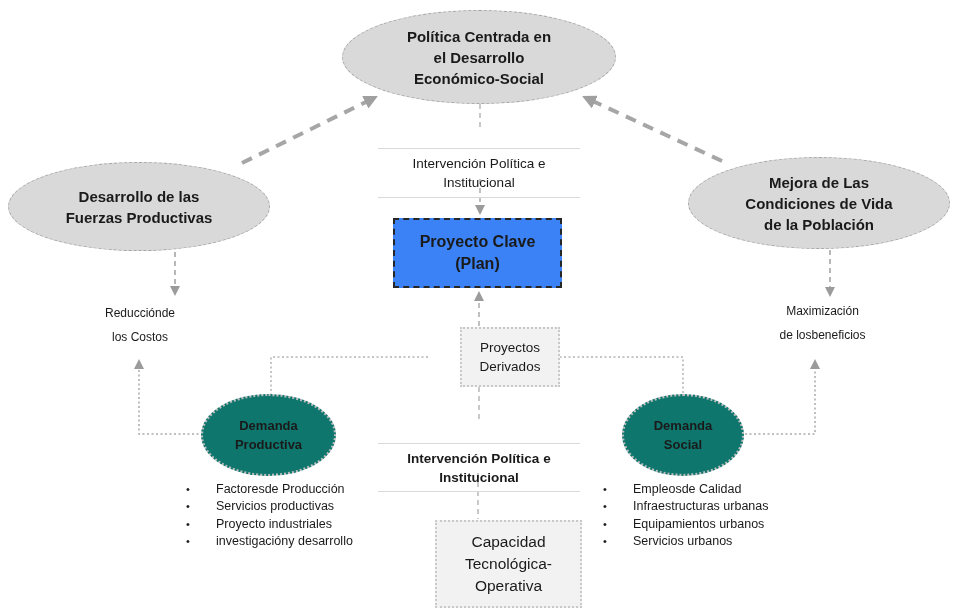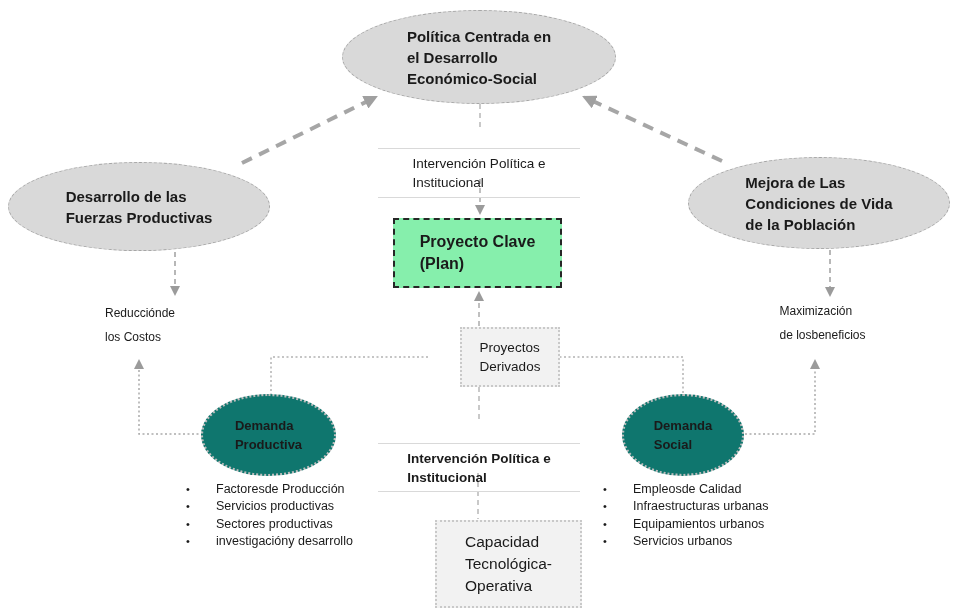--- a/index.html
+++ b/index.html
@@ -2,26 +2,26 @@
 <html><head>
 <meta charset="utf-8">
 <style>
   html,body{margin:0;padding:0;background:#fff;}
   .canvas{
     position:relative;width:953px;height:615px;background:#ffffff;overflow:hidden;
     font-family:"Liberation Sans",sans-serif;color:#1a1a1a;
   }
   svg.connectors{position:absolute;left:0;top:0;z-index:1;}
   .node{position:absolute;z-index:2;display:flex;align-items:center;justify-content:center;
-        text-align:left;white-space:pre-line;box-sizing:border-box;}
+        text-align:center;white-space:pre-line;box-sizing:border-box;}
   .ellipse{background:#d9d9d9;border:1px dashed #a6a6a6;border-radius:50%;
            font-weight:bold;font-size:15px;line-height:21px;}
   .ellipse-sm{background:#0f766e;border:2px dotted #bdbdbd;border-radius:50%;
            font-weight:bold;font-size:13px;line-height:19px;}
-  .key-box{background:#86efac;border:2px dashed #262626;font-weight:bold;
+  .key-box{background:#3b82f6;border:2px dashed #262626;font-weight:bold;
            font-size:16px;line-height:22px;}
   .light-box{background:#f2f2f2;border:2px dotted #c9c9c9;margin-left:32px;}
   .rule-block{border-top:1px solid #d9d9d9;border-bottom:1px solid #d9d9d9;
            font-size:13.5px;line-height:19px;display:flex;align-items:center;justify-content:center;margin-top:20px;}
   .plain-label{font-size:12px;line-height:24px;}
   .bullets{position:absolute;z-index:2;list-style:none;margin:0;padding:0;}
   .bullets li{display:flex;align-items:baseline;height:17.3px;font-size:12.5px;}
   .bullets .dot{width:30px;flex:0 0 30px;font-size:11px;color:#1a1a1a;}
 </style>
 </head>
@@ -101,21 +101,21 @@
     <li>
       <span class="dot">•</span>
       <span>Factoresde Producción</span>
     </li>
     <li>
       <span class="dot">•</span>
       <span>Servicios productivas</span>
     </li>
     <li>
       <span class="dot">•</span>
-      <span>Sectores productivas</span>
+      <span>Proyecto industriales</span>
     </li>
     <li>
       <span class="dot">•</span>
       <span>investigacióny desarrollo</span>
     </li>
   </ul>
 
   <ul class="bullets" style="left:603px;top:482px;">
     <li>
       <span class="dot">•</span>

